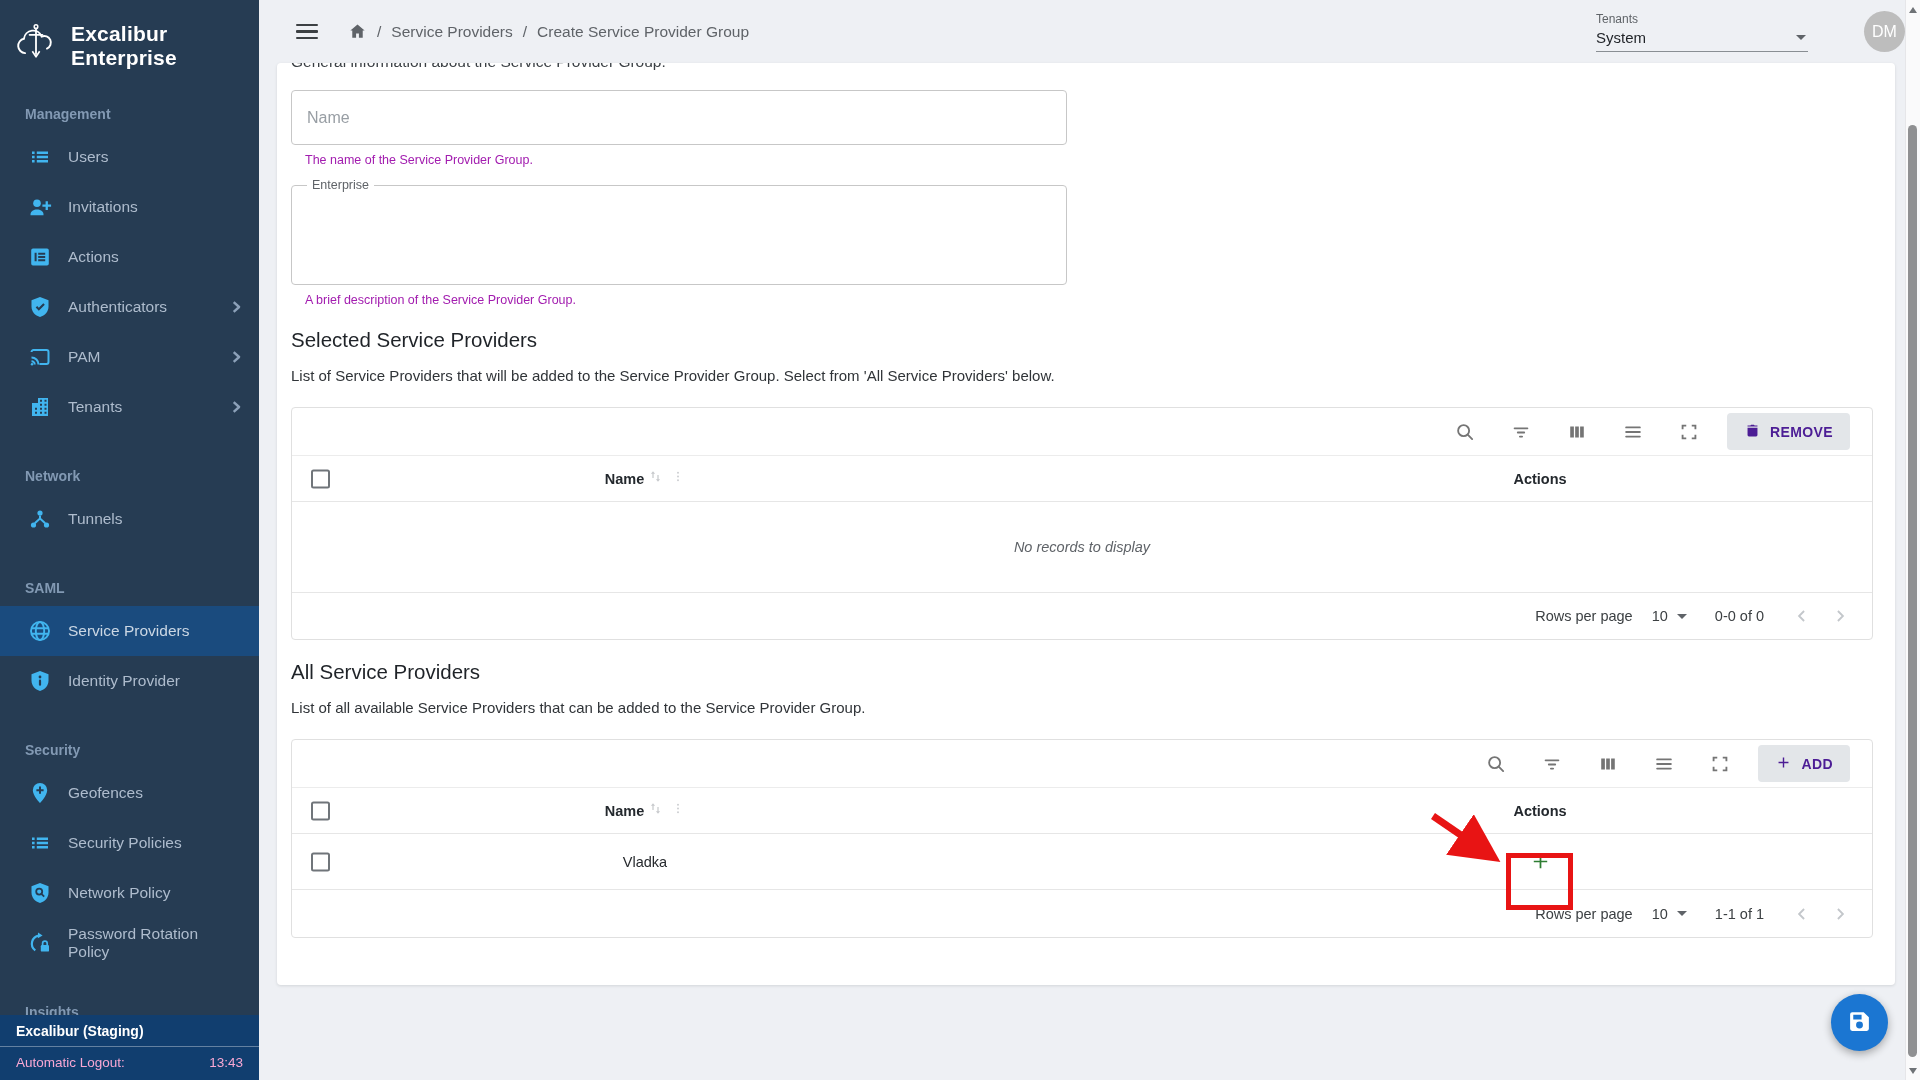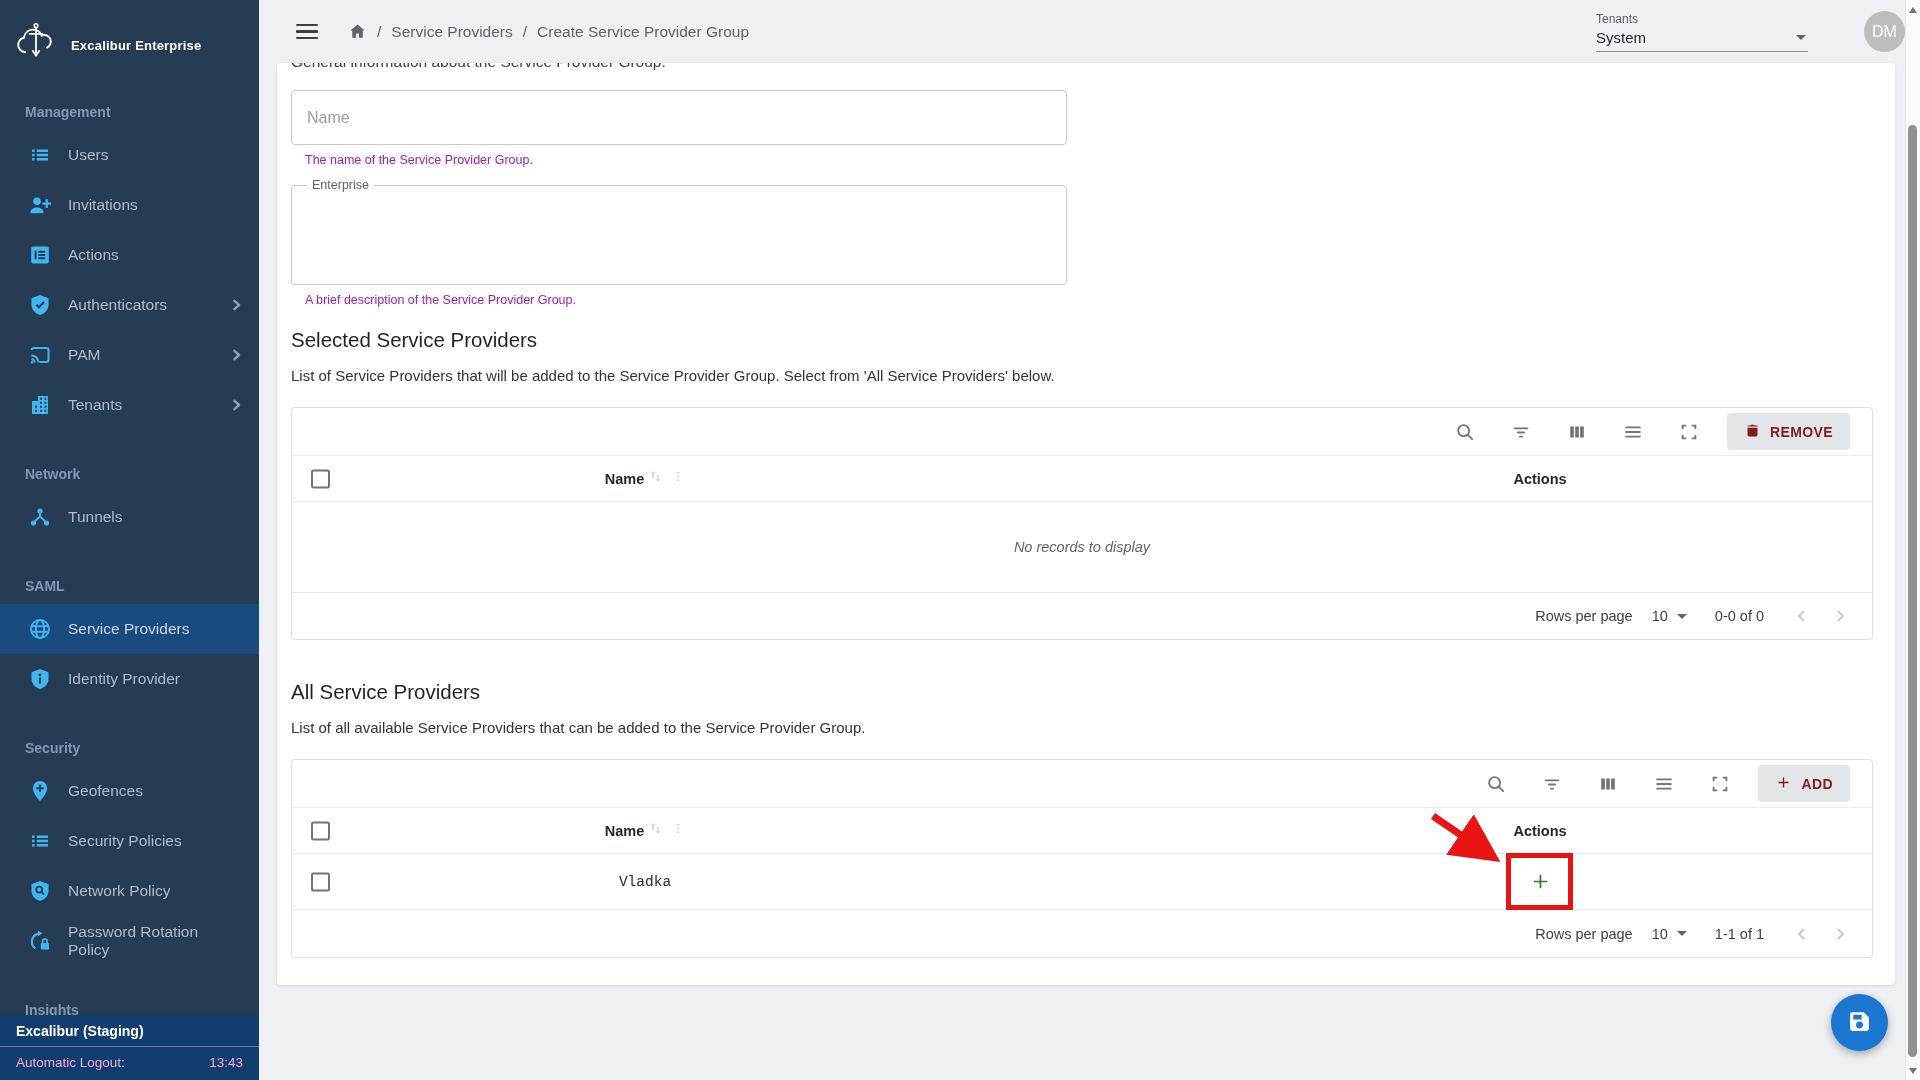--- a/index.html
+++ b/index.html
@@ -2,21 +2,21 @@
 <html><head>
 <meta charset="utf-8">
 <style>
   * { box-sizing: border-box; margin: 0; padding: 0; }
   html,body { width:1920px; height:1080px; overflow:hidden; }
   body { font-family:"Liberation Sans", sans-serif; background:#EEF0F4; position:relative; color:#202124; }
 
   
   .sidebar { position:absolute; left:0; top:0; width:259px; height:1080px; background:#263C53; overflow:hidden; }
   .brand { display:flex; align-items:center; gap:13px; padding:22px 14px 0 14px; color:#fff; }
-  .brand-title { font-size:13px; font-weight:bold; letter-spacing:.2px; }
+  .brand-title { font-size:21px; font-weight:bold; letter-spacing:.2px; }
   .nav-label { font-size:14px; font-weight:bold; color:#8299B3; margin:36px 0 10px 25px; }
   .nav-item { display:flex; align-items:center; height:50px; padding:0 18px 0 28px; font-size:15.5px; color:#AEBCCD; cursor:pointer; }
   .nav-item .nico { width:24px; height:24px; margin-right:16px; color:#41B5EF; flex:0 0 24px; }
   .nav-item.active { background:#1A4B7E; color:#CBD7E4; }
   .nav-chevron { margin-left:auto; color:#8CA1B9; display:flex; }
   .sidebar-footer { position:absolute; bottom:0; left:0; right:0; background:#113E6F; z-index:3; }
   .env-name { font-size:14px; font-weight:bold; color:#fff; padding:8px 16px 7px; border-bottom:1px solid rgba(255,255,255,.35); }
   .logout-row { display:flex; justify-content:space-between; padding:8px 16px 10px; font-size:13.5px; color:#f9a8d4; }
 
   
@@ -43,28 +43,28 @@
   .card { position:absolute; left:277px; top:63px; width:1618px; height:922px; background:#fff; border-radius:4px; box-shadow:0 1px 3px rgba(60,64,67,.15); padding:0 22px 0 14px; overflow:hidden; z-index:1; }
   .intro { margin-top:-11px; font-size:15.5px; color:#3A3F44; line-height:19px; }
   .name-input { display:block; margin-top:19px; width:776px; height:55px; border:1px solid #C7C7C7; border-radius:4px; padding:0 15px; font-size:16px; font-family:inherit; color:#202124; outline:none; background:#fff; }
   .name-input::placeholder { color:#989EA4; }
   .helper { margin:8px 0 0 14px; font-size:12.5px; color:#a21caf; }
   .desc-fieldset { margin-top:11px; width:776px; height:107px; border:1px solid #C7C7C7; border-radius:4px; padding:2px 8px 8px; }
   .desc-fieldset legend { margin-left:7px; padding:0 5px; font-size:12.5px; color:#5F6368; }
   .desc-textarea { width:100%; height:78px; border:none; outline:none; resize:none; font-family:inherit; font-size:15px; }
   .section-title { font-size:20.5px; font-weight:normal; color:#1F2328; margin-top:21px; }
   .section-sub { margin-top:15px; font-size:15px; color:#303438; }
-  .section-title.second { margin-top:40px; }
+  .section-title.second { margin-top:20px; }
 
   .panel { margin-top:23px; width:1582px; border:1px solid #E0E0E0; border-radius:4px; background:#fff; }
   .panel-toolbar { height:47px; display:flex; align-items:center; justify-content:flex-end; padding-right:8px; }
   .tool-btn { width:56px; height:40px; display:flex; align-items:center; justify-content:center; background:none; border:none; color:#757575; cursor:pointer; }
-  .action-btn { margin:0 14px 0 10px; height:37px; padding:0 17px; background:#E3E6E9; color:#7f1d1d; font-size:14px; font-weight:bold; letter-spacing:.4px; border:none; border-radius:4px; display:flex; align-items:center; gap:9px; font-family:inherit; cursor:default; }
+  .action-btn { margin:0 14px 0 10px; height:37px; padding:0 17px; background:#E3E6E9; color:#4c1d95; font-size:14px; font-weight:bold; letter-spacing:.4px; border:none; border-radius:4px; display:flex; align-items:center; gap:9px; font-family:inherit; cursor:default; }
   .thead { position:relative; height:47px; border-top:1px solid #ECECEC; border-bottom:1px solid #E6E6E6; }
-  .trow { position:relative; height:56px; border-bottom:1px solid #E6E6E6;font-family:Liberation Mono, monospace; }
+  .trow { position:relative; height:56px; border-bottom:1px solid #E6E6E6; }
   .cb { position:absolute; left:19px; top:50%; transform:translateY(-50%); width:19px; height:19px; border:2px solid #70757A; border-radius:2.5px; background:#fff; cursor:pointer; }
   .col-name { position:absolute; left:268px; width:170px; top:0; height:100%; display:flex; align-items:center; justify-content:center; gap:4px; }
   .col-name .hdr { font-size:14.5px; font-weight:bold; color:#24292E; }
   .col-actions { position:absolute; left:1188px; width:120px; top:0; height:100%; display:flex; align-items:center; justify-content:center; font-size:14.5px; font-weight:bold; color:#24292E; }
   .cell-name { position:absolute; left:268px; width:170px; top:0; height:100%; display:flex; align-items:center; justify-content:center; font-size:14.5px; color:#26292D; }
   .cell-action { position:absolute; left:1188px; width:120px; top:0; height:100%; display:flex; align-items:center; justify-content:center; }
   .icon-btn-plus { background:none; border:none; color:#2E7D32; cursor:pointer; display:flex; }
   .sort-ic { color:#C8CACD; cursor:pointer; }
   .dots-ic { color:#CDCFD2; cursor:pointer; margin-left:4px; }
   .empty-row { height:90px; display:flex; align-items:center; justify-content:center; font-style:italic; font-size:14.5px; color:#5F6368; }

